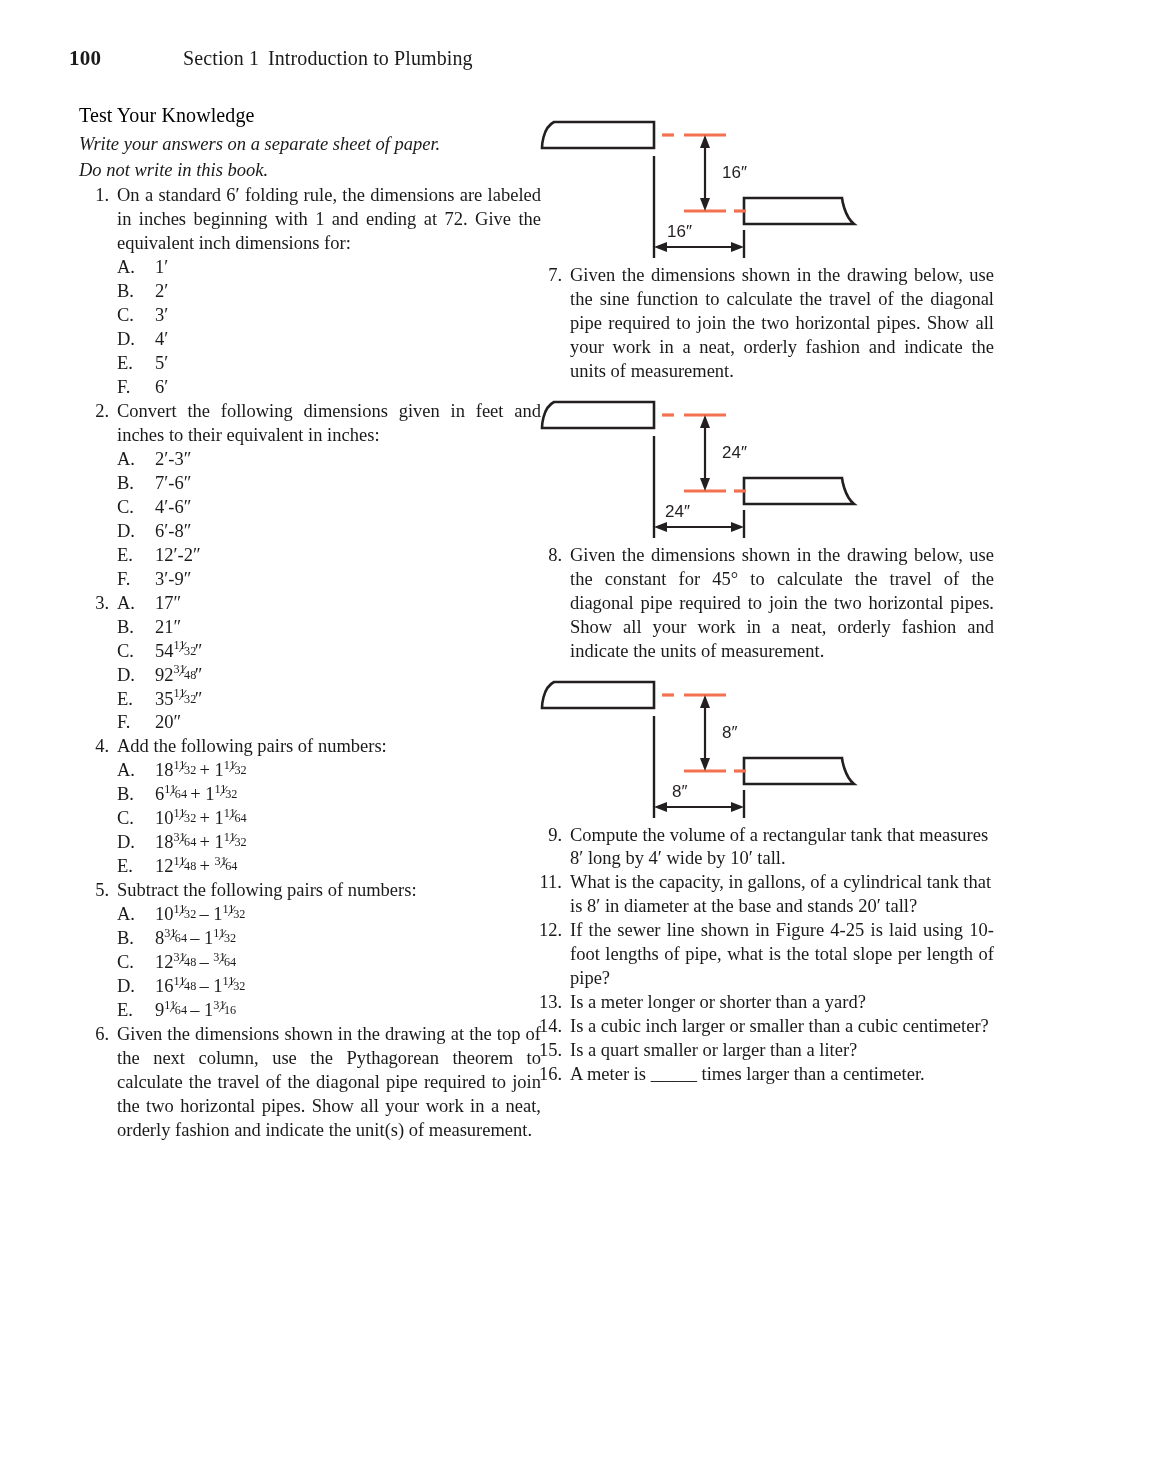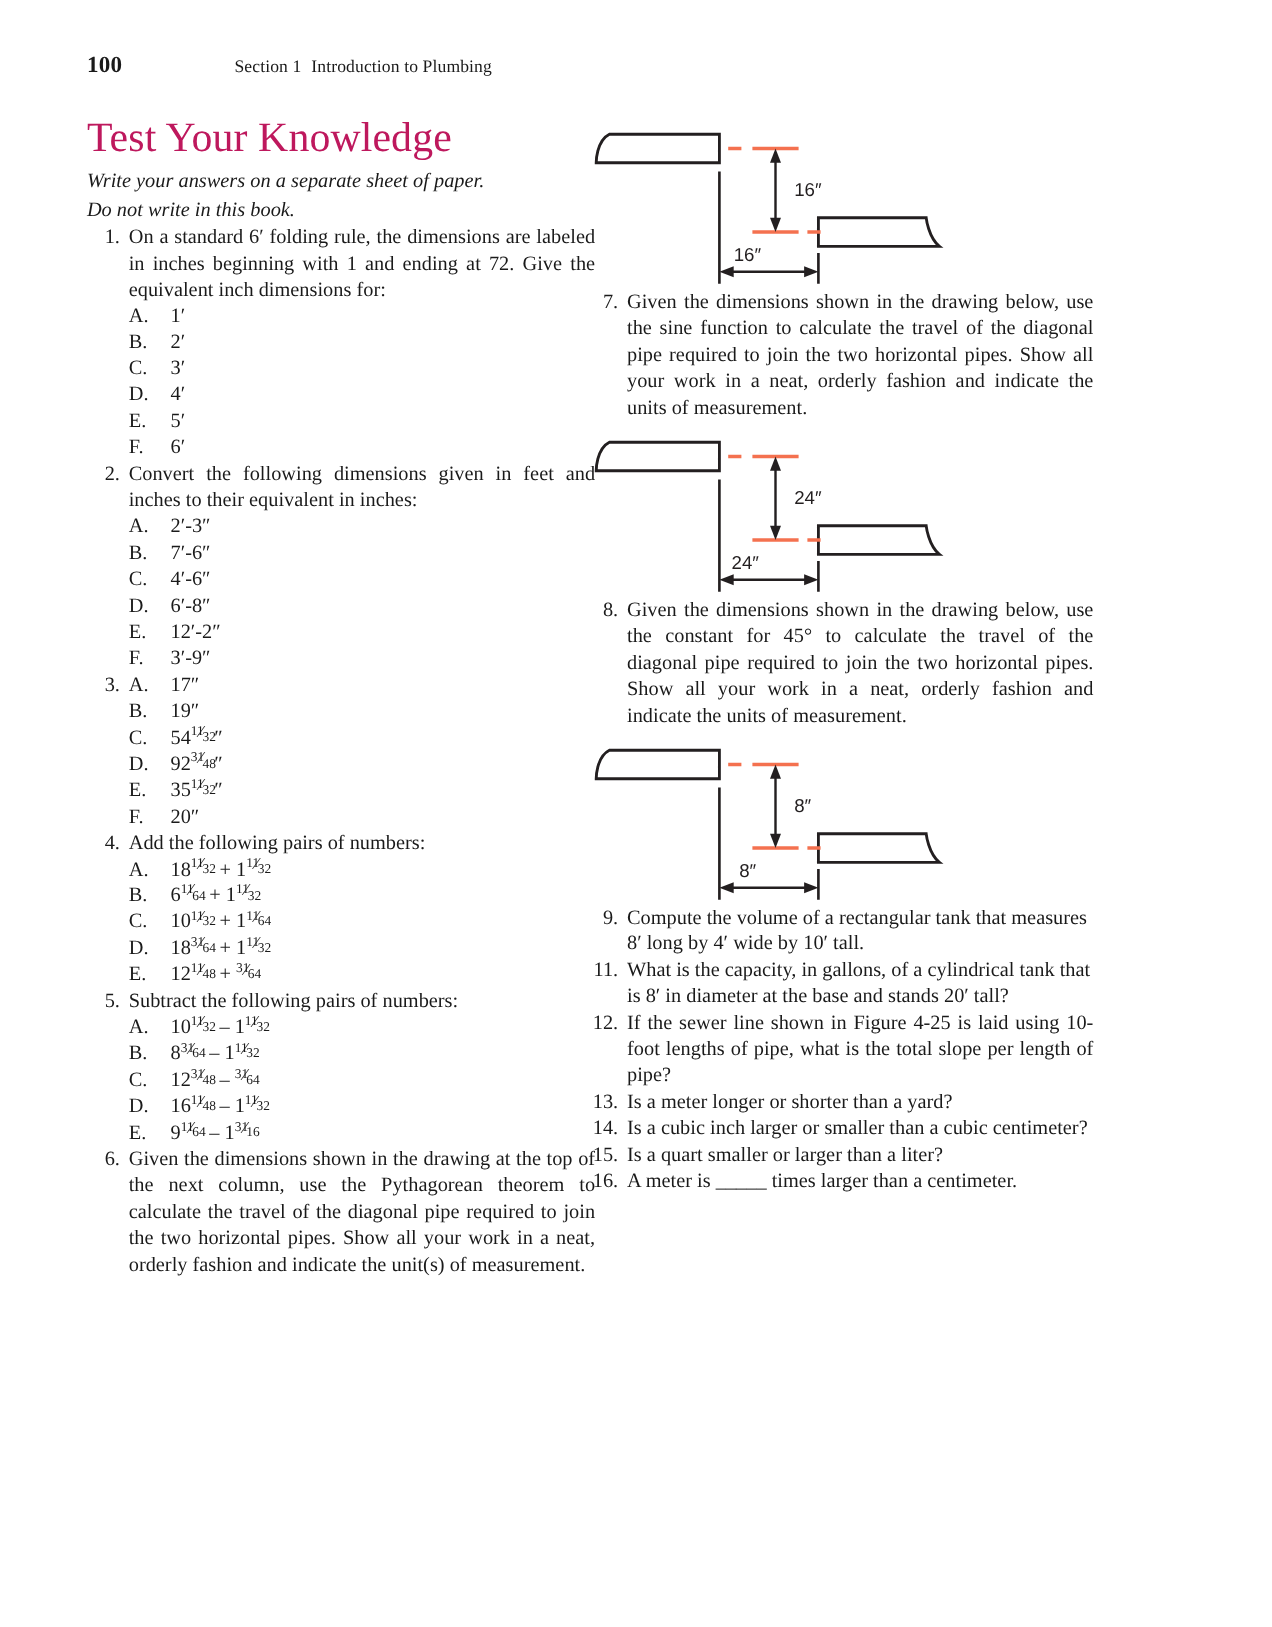--- a/index.html
+++ b/index.html
@@ -18,52 +18,51 @@
 
   .page {
     position: absolute;
     inset: 0;
   }
 
   
   .runhead {
     position: absolute;
     top: 46px;
-    left: 79px;
+    left: 69px;
     width: 980px;
     height: 28px;
     display: flex;
     align-items: baseline;
-    gap: 20px;
   }
   .folio {
     font-weight: bold;
     font-size: 21px;
     letter-spacing: .2px;
   }
   .runhead-title {
     margin-left: 82px;
-    font-size: 16px;
+    font-size: 20px;
     letter-spacing: .1px;
   }
   .runhead-title .sec-gap { display: inline-block; width: 9px; }
 
   
   .col {
     position: absolute;
     top: 104px;
   }
   .col-left  { left: 79px;  width: 462px; }
   .col-right { left: 532px; width: 462px; }
 
   h1.tyk {
     margin: 0 0 6px 0;
-    font-size: 38px;
+    font-size: 20px;
     font-weight: normal;
-    color: #be185d;
+    color: #000000;
     letter-spacing: .1px;
     line-height: 1.12;
   }
 
   .lead {
     font-style: italic;
     font-size: 18.5px;
     line-height: 1.30;
     margin: 0 0 2px 0;
   }
@@ -192,21 +191,21 @@
           <li><span class="lnum">D.</span><span>6′-8″</span></li>
           <li><span class="lnum">E.</span><span>12′-2″</span></li>
           <li><span class="lnum">F.</span><span>3′-9″</span></li>
         </ol>
       </li>
 
       <li>
         <span class="qnum">3.</span>
         <ol class="sublist">
           <li><span class="lnum">A.</span><span>17</span><span>″</span></li>
-          <li><span class="lnum">B.</span><span>19</span><span>″</span></li>
+          <li><span class="lnum">B.</span><span>21</span><span>″</span></li>
           <li><span class="lnum">C.</span><span>54</span><span class="frac"><span class="nu">11</span><span class="sl">⁄</span><span class="de">32</span></span><span>″</span></li>
           <li><span class="lnum">D.</span><span>92</span><span class="frac"><span class="nu">31</span><span class="sl">⁄</span><span class="de">48</span></span><span>″</span></li>
           <li><span class="lnum">E.</span><span>35</span><span class="frac"><span class="nu">11</span><span class="sl">⁄</span><span class="de">32</span></span><span>″</span></li>
           <li><span class="lnum">F.</span><span>20</span><span>″</span></li>
         </ol>
       </li>
 
       <li>
         <span class="qnum">4.</span>
         <span class="qtext">Add the following pairs of numbers:</span>

